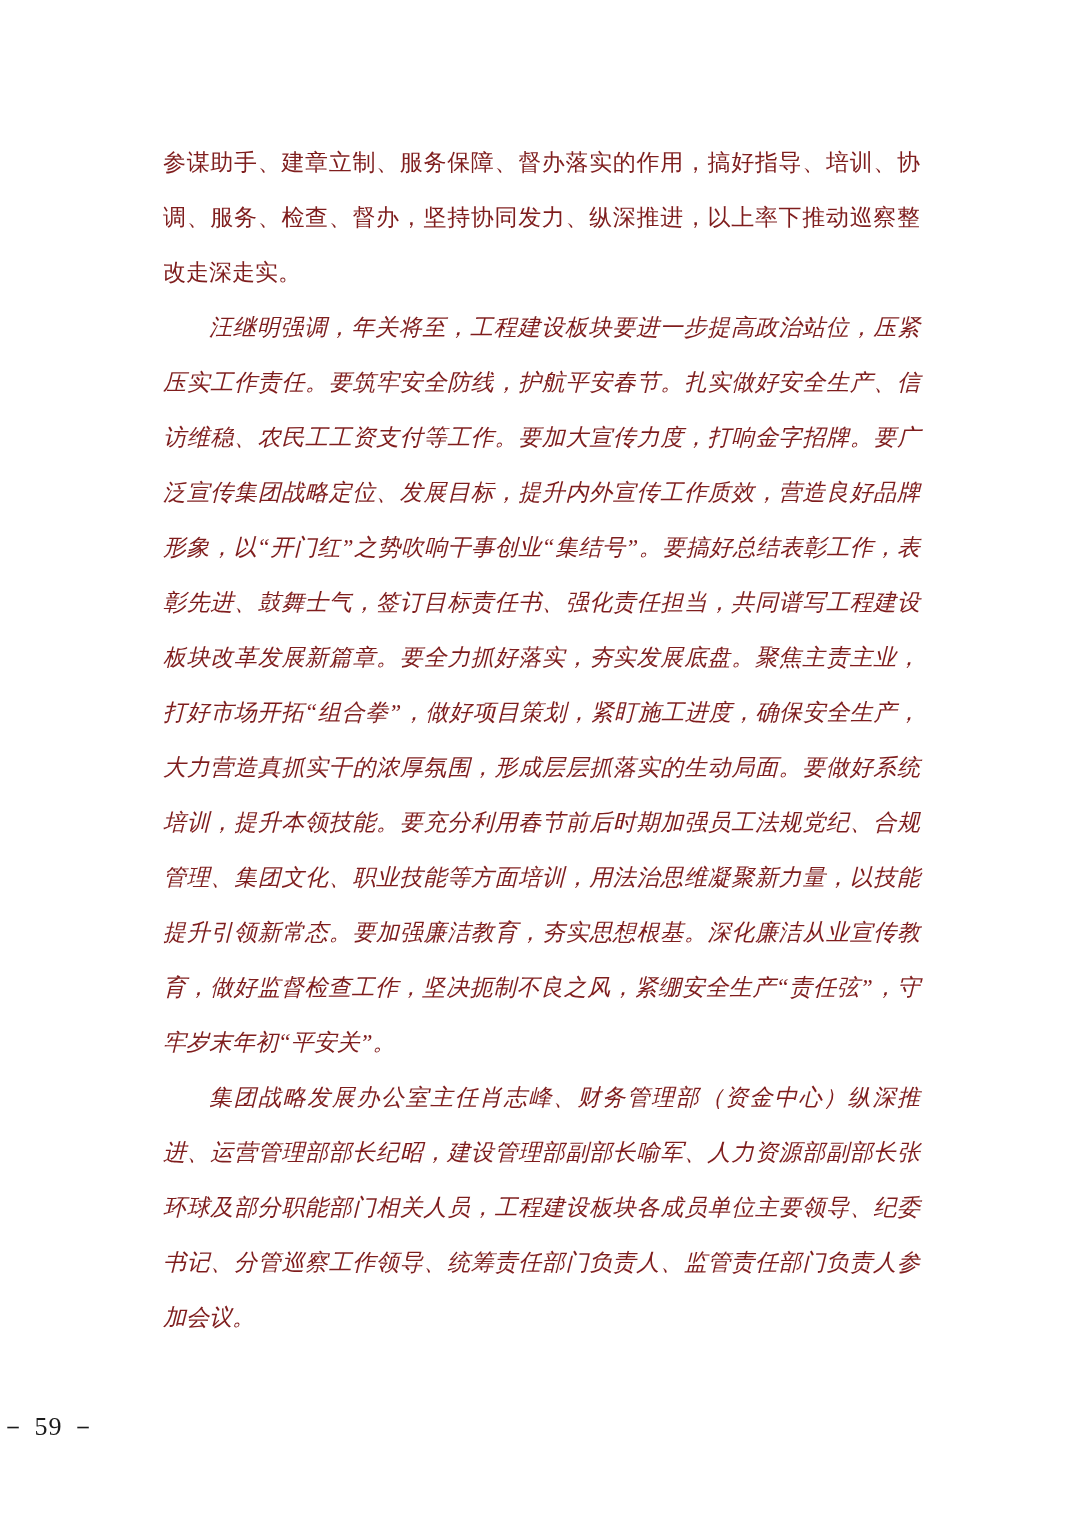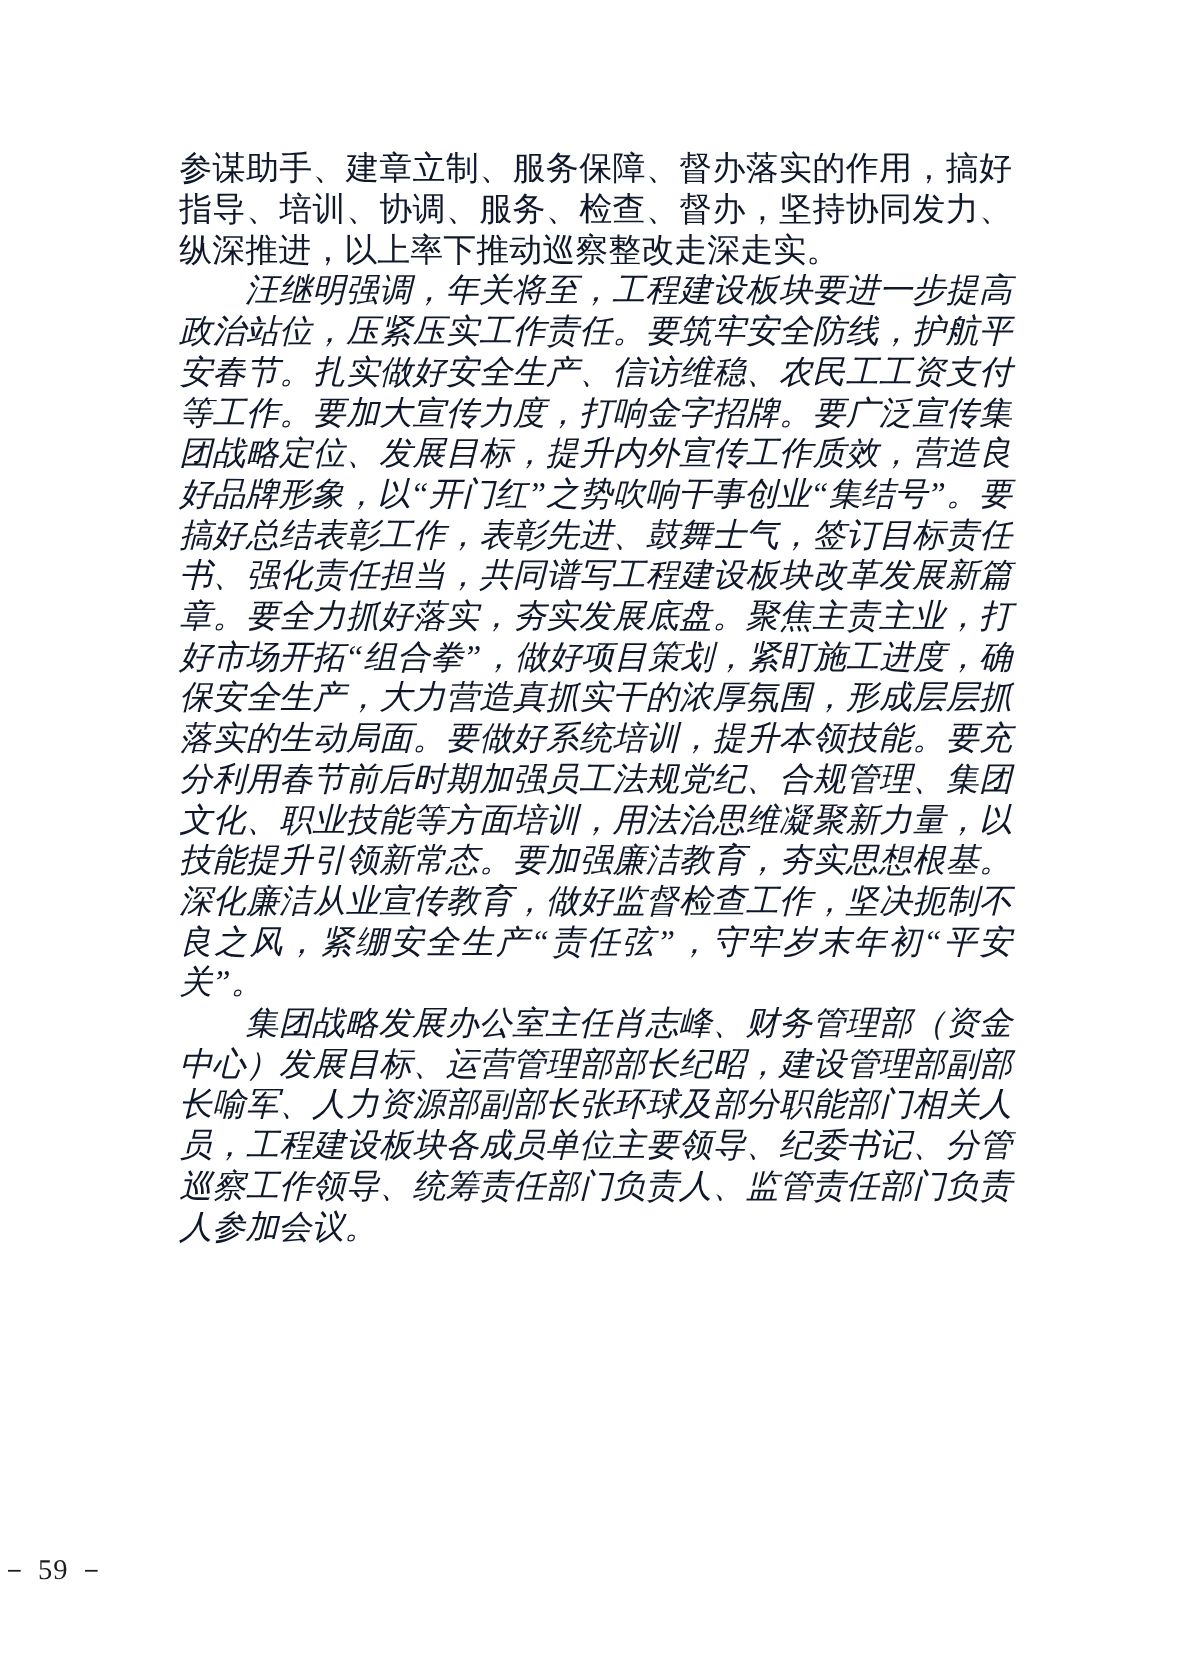--- a/index.html
+++ b/index.html
@@ -20,23 +20,23 @@
     background: #ffffff;
   }
   .text-block {
     position: absolute;
     left: 163px;
     top: 135px;
     width: 757px;
   }
   p.body-par {
     margin: 0;
-    font-size: 30px;
-    line-height: 37px;
-    color: #0f172a;
+    font-size: 23px;
+    line-height: 55px;
+    color: #7f1d1d;
     text-align: justify;
     text-justify: inter-ideograph;
     word-break: break-all;
     overflow-wrap: anywhere;
     font-weight: 400;
   }
   p.indent {
     text-indent: 2em;
     font-style: italic;
   }
@@ -53,18 +53,18 @@
   }
 </style>
 </head>
 <body>
 
 <div class="page">
 
   <div class="text-block">
     <p class="body-par">参谋助手、建章立制、服务保障、督办落实的作用，搞好指导、培训、协调、服务、检查、督办，坚持协同发力、纵深推进，以上率下推动巡察整改走深走实。</p>
     <p class="body-par indent">汪继明强调，年关将至，工程建设板块要进一步提高政治站位，压紧压实工作责任。要筑牢安全防线，护航平安春节。扎实做好安全生产、信访维稳、农民工工资支付等工作。要加大宣传力度，打响金字招牌。要广泛宣传集团战略定位、发展目标，提升内外宣传工作质效，营造良好品牌形象，以“开门红”之势吹响干事创业“集结号”。要搞好总结表彰工作，表彰先进、鼓舞士气，签订目标责任书、强化责任担当，共同谱写工程建设板块改革发展新篇章。要全力抓好落实，夯实发展底盘。聚焦主责主业，打好市场开拓“组合拳”，做好项目策划，紧盯施工进度，确保安全生产，大力营造真抓实干的浓厚氛围，形成层层抓落实的生动局面。要做好系统培训，提升本领技能。要充分利用春节前后时期加强员工法规党纪、合规管理、集团文化、职业技能等方面培训，用法治思维凝聚新力量，以技能提升引领新常态。要加强廉洁教育，夯实思想根基。深化廉洁从业宣传教育，做好监督检查工作，坚决扼制不良之风，紧绷安全生产“责任弦”，守牢岁末年初“平安关”。</p>
-    <p class="body-par indent">集团战略发展办公室主任肖志峰、财务管理部（资金中心）发展目标、运营管理部部长纪昭，建设管理部副部长喻军、人力资源部副部长张环球及部分职能部门相关人员，工程建设板块各成员单位主要领导、纪委书记、分管巡察工作领导、统筹责任部门负责人、监管责任部门负责人参加会议。</p>
+    <p class="body-par indent">集团战略发展办公室主任肖志峰、财务管理部（资金中心）纵深推进、运营管理部部长纪昭，建设管理部副部长喻军、人力资源部副部长张环球及部分职能部门相关人员，工程建设板块各成员单位主要领导、纪委书记、分管巡察工作领导、统筹责任部门负责人、监管责任部门负责人参加会议。</p>
   </div>
 
   <div class="footer">－ 59 －</div>
 
 </div>
 
 </body></html>

